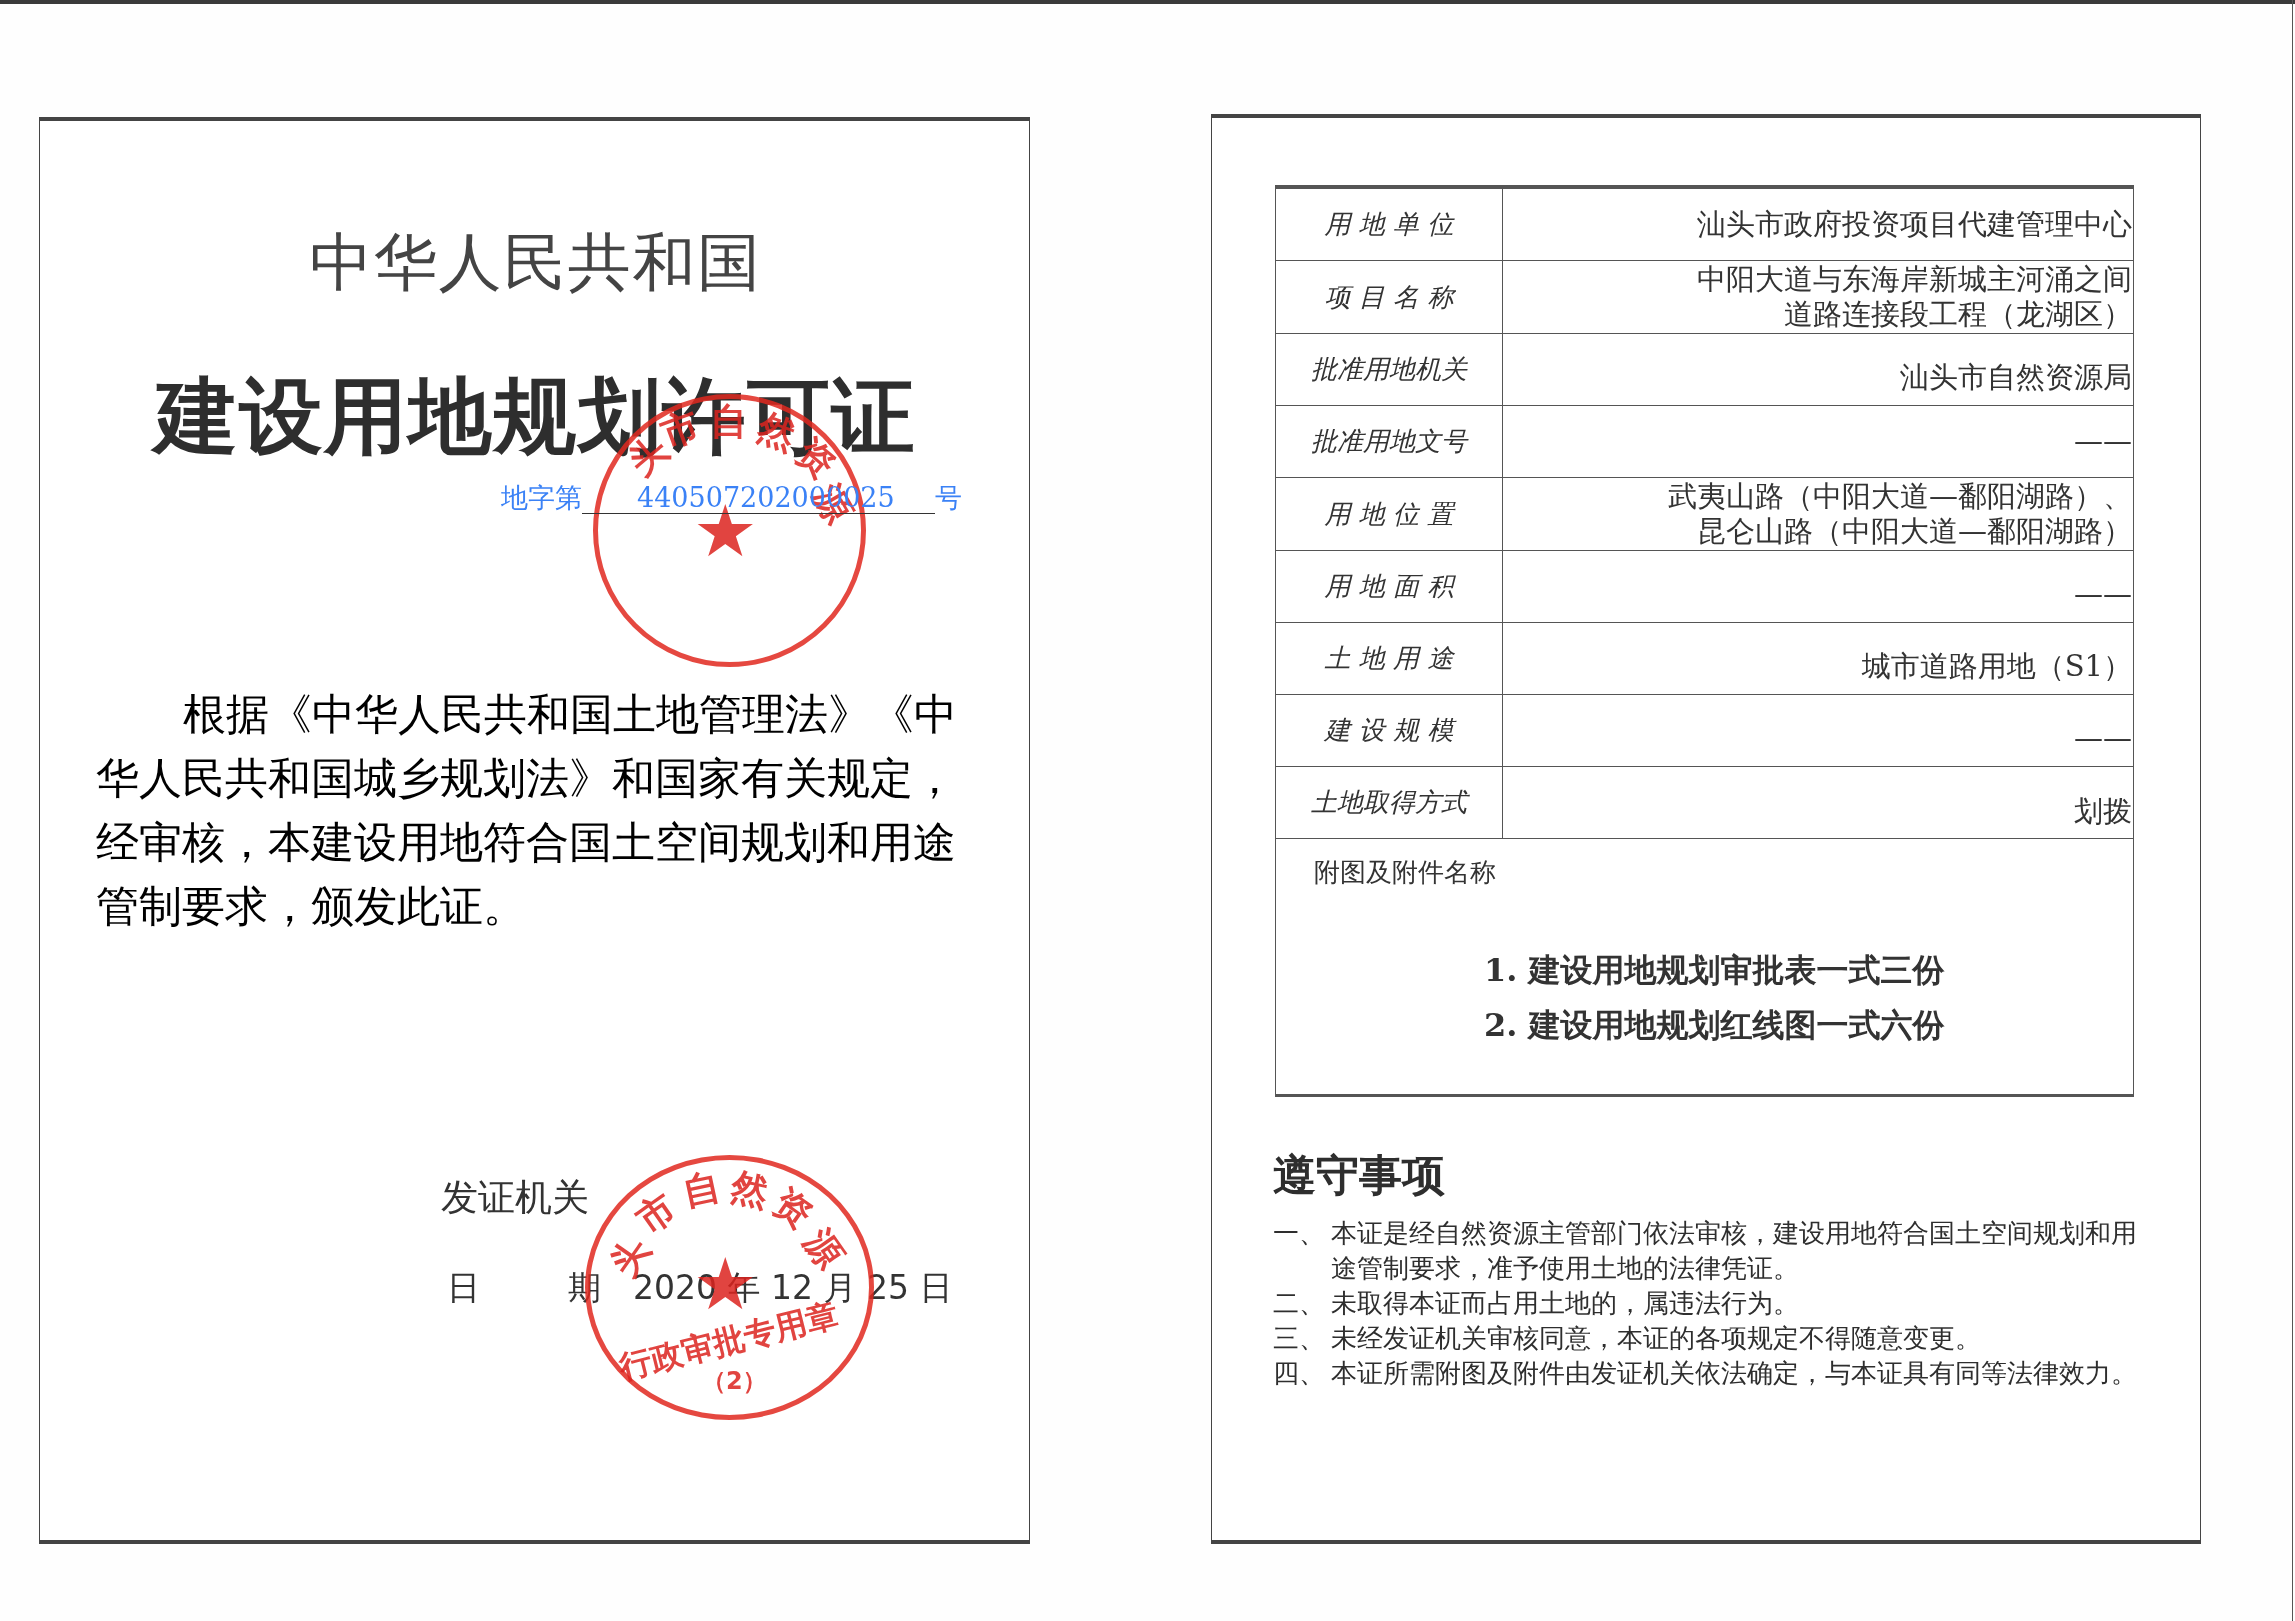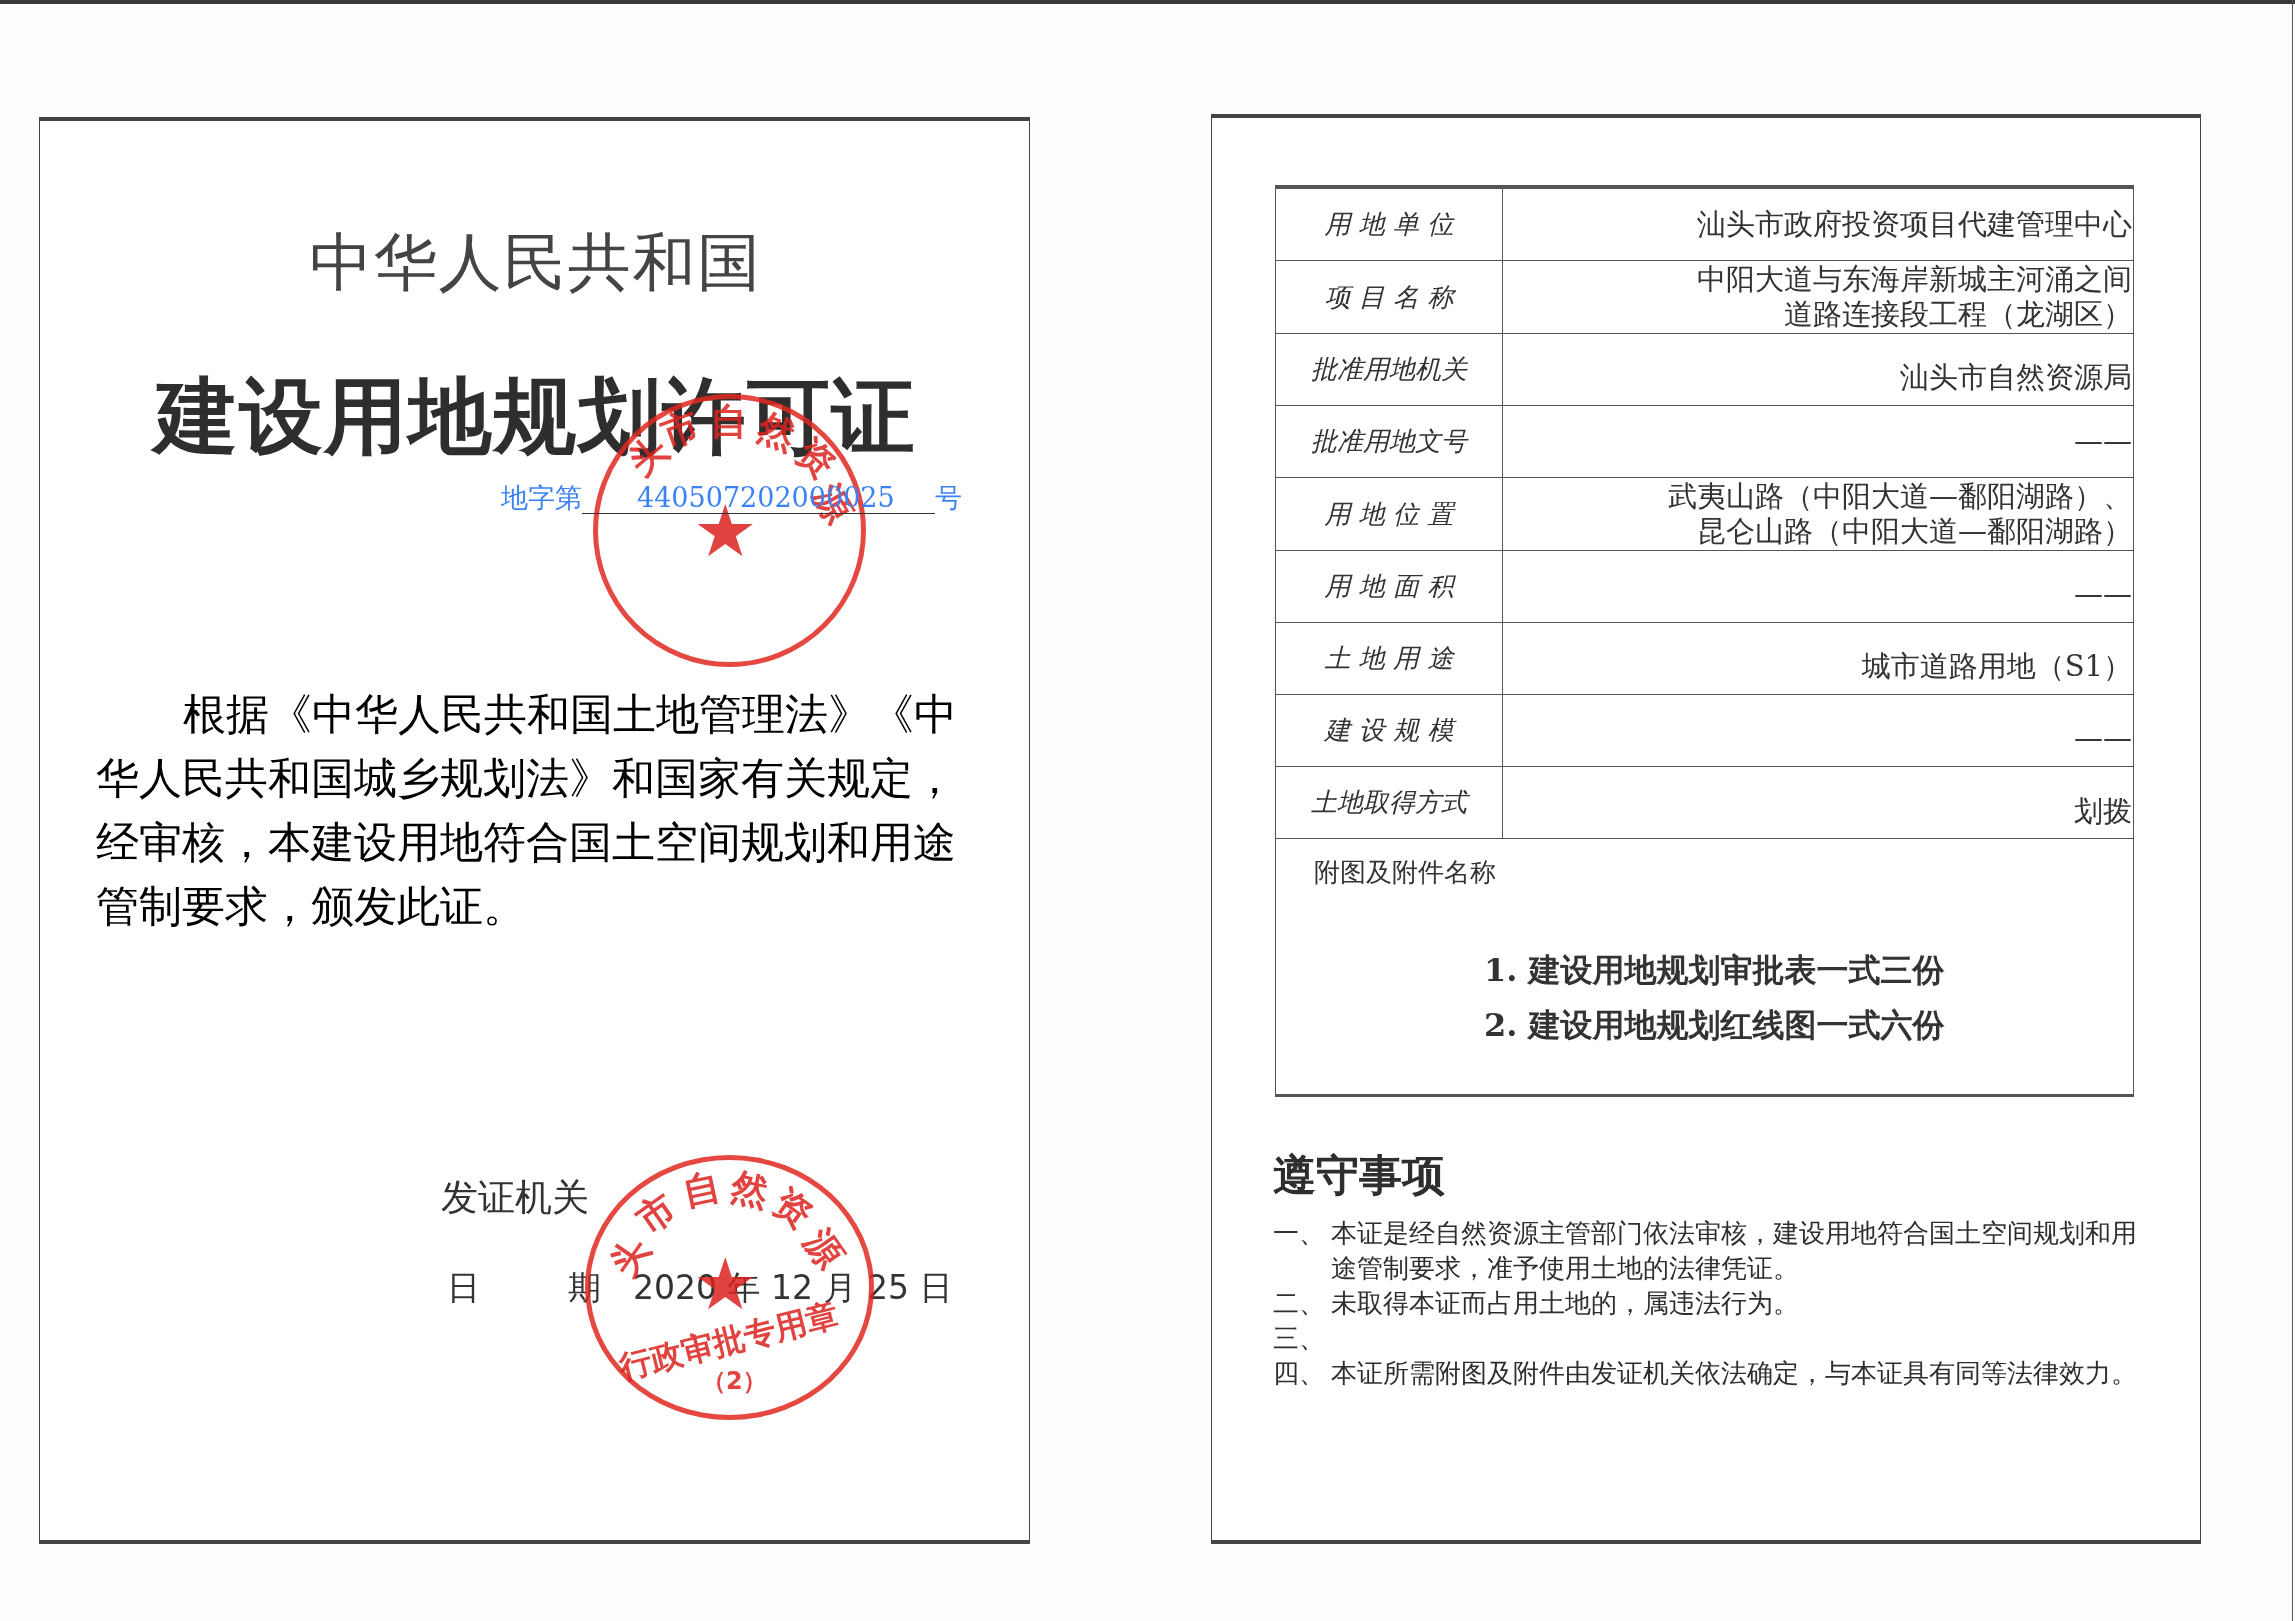--- a/index.html
+++ b/index.html
@@ -148,20 +148,21 @@
     <div class="item">
         <span class="num">一、</span>
         <span>本证是经自然资源主管部门依法审核，建设用地符合国土空间规划和用途管制要求，准予使用土地的法律凭证。</span>
       </div>
     <div class="item">
         <span class="num">二、</span>
         <span>未取得本证而占用土地的，属违法行为。</span>
       </div>
     <div class="item">
         <span class="num">三、</span>
+        <span>未经发证机关审核同意，本证的各项规定不得随意变更。</span>
       </div>
     <div class="item">
         <span class="num">四、</span>
         <span>本证所需附图及附件由发证机关依法确定，与本证具有同等法律效力。</span>
       </div>
   </div>
 </div>
 
 
 </body></html>

